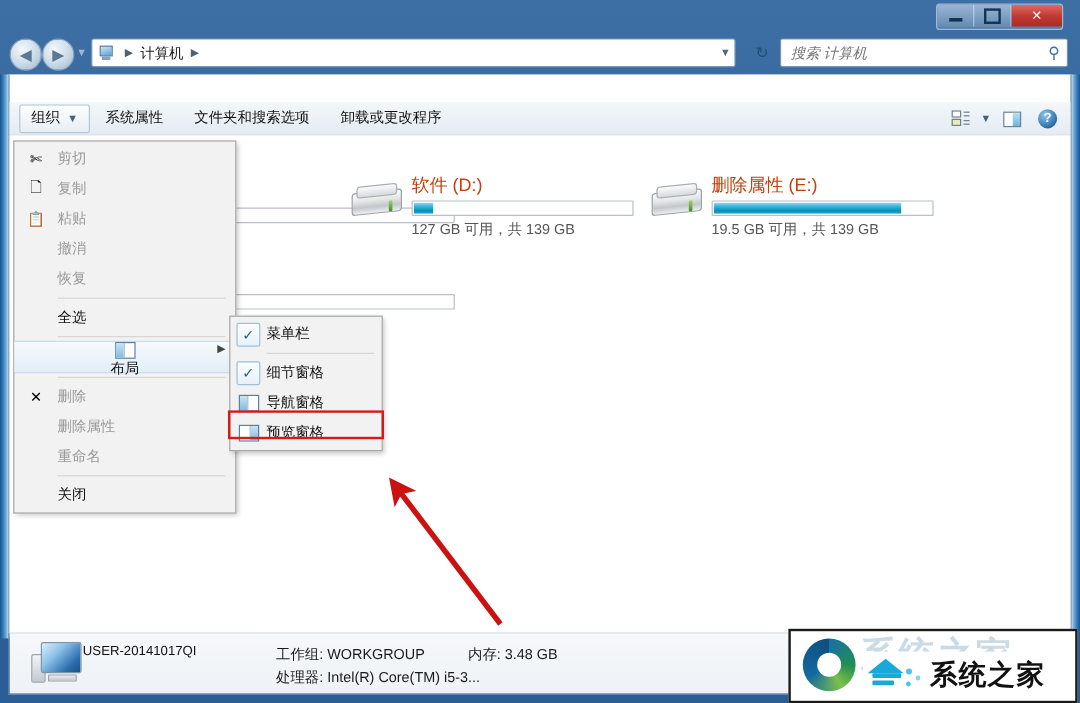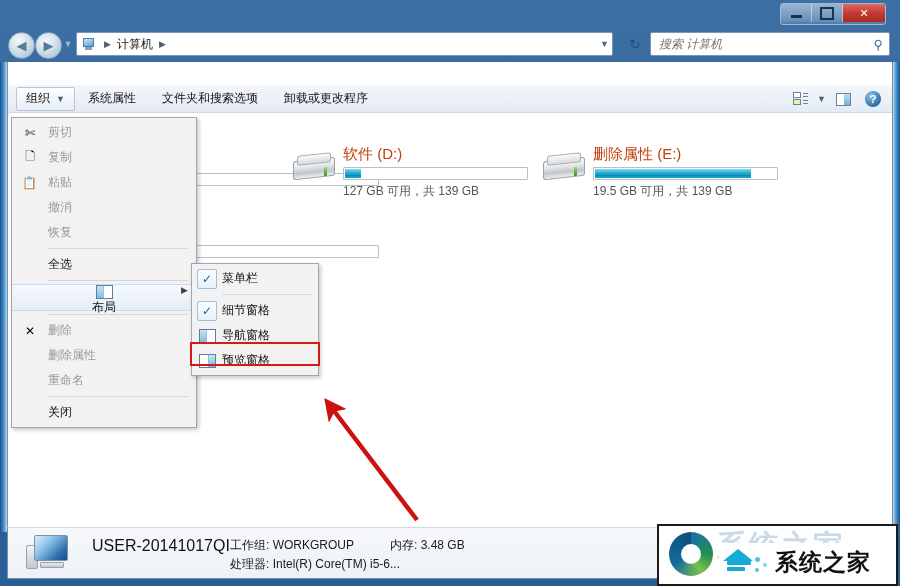--- a/index.html
+++ b/index.html
@@ -231,21 +231,21 @@
     position:absolute;left:0;top:12px;width:12px;height:24px;border-radius:2px;
     background:linear-gradient(180deg,#f3f5f7,#c2c8cf);border:1px solid #9aa2aa;box-sizing:border-box;
   }
   #pcmonitor .foot{
     position:absolute;left:14px;top:29px;width:24px;height:6px;
     background:linear-gradient(180deg,#e9ecef,#c3c9cf);border:1px solid #9aa2aa;box-sizing:border-box;border-radius:1px;
   }
   #stmem{position:absolute;left:382px;top:9px;font-size:12px;color:#1a1a1a;}
   #stcpu{position:absolute;left:222px;top:28px;font-size:12px;color:#1a1a1a;}
   #stwg{position:absolute;left:222px;top:9px;font-size:12px;color:#1a1a1a;}
-  #stuser{position:absolute;left:84px;top:9px;font-size:16px;color:#111;}
+  #stuser{position:absolute;left:61px;top:9px;font-size:11px;color:#111;}
   
   #watermark{
     position:absolute;left:657px;top:524px;width:237px;height:58px;
     border:2px solid #1a1a1a;background:#fff;overflow:hidden;
   }
   #wmring{
     position:absolute;left:10px;top:6px;width:44px;height:44px;border-radius:50%;
     background:conic-gradient(#1b6fa8 0deg,#1f8f52 90deg,#7cc04a 150deg,#136a9e 240deg,#0f4f7d 360deg);
   }
   #wmring:after{
@@ -521,21 +521,21 @@
 
   <div id="statusbar">
     <div id="pcmonitor">
       <div class="base"></div>
         <div class="screen"></div>
         <div class="foot"></div>
     </div>
     <div id="stuser">USER-20141017QI</div>
     <div id="stwg">工作组: WORKGROUP</div>
     <div id="stmem">内存: 3.48 GB</div>
-    <div id="stcpu">处理器: Intel(R) Core(TM) i5-6...</div>
+    <div id="stcpu">处理器: Intel(R) Core(TM) i5-3...</div>
   </div>
 
   <div id="watermark">
     <div id="wmring"></div>
     <div id="wmghost">系统之家</div>
     <div id="wmplate">
       <div id="wmmark">
         <div class="roof"></div>
           <div class="b1"></div>
           <div class="b2"></div>

